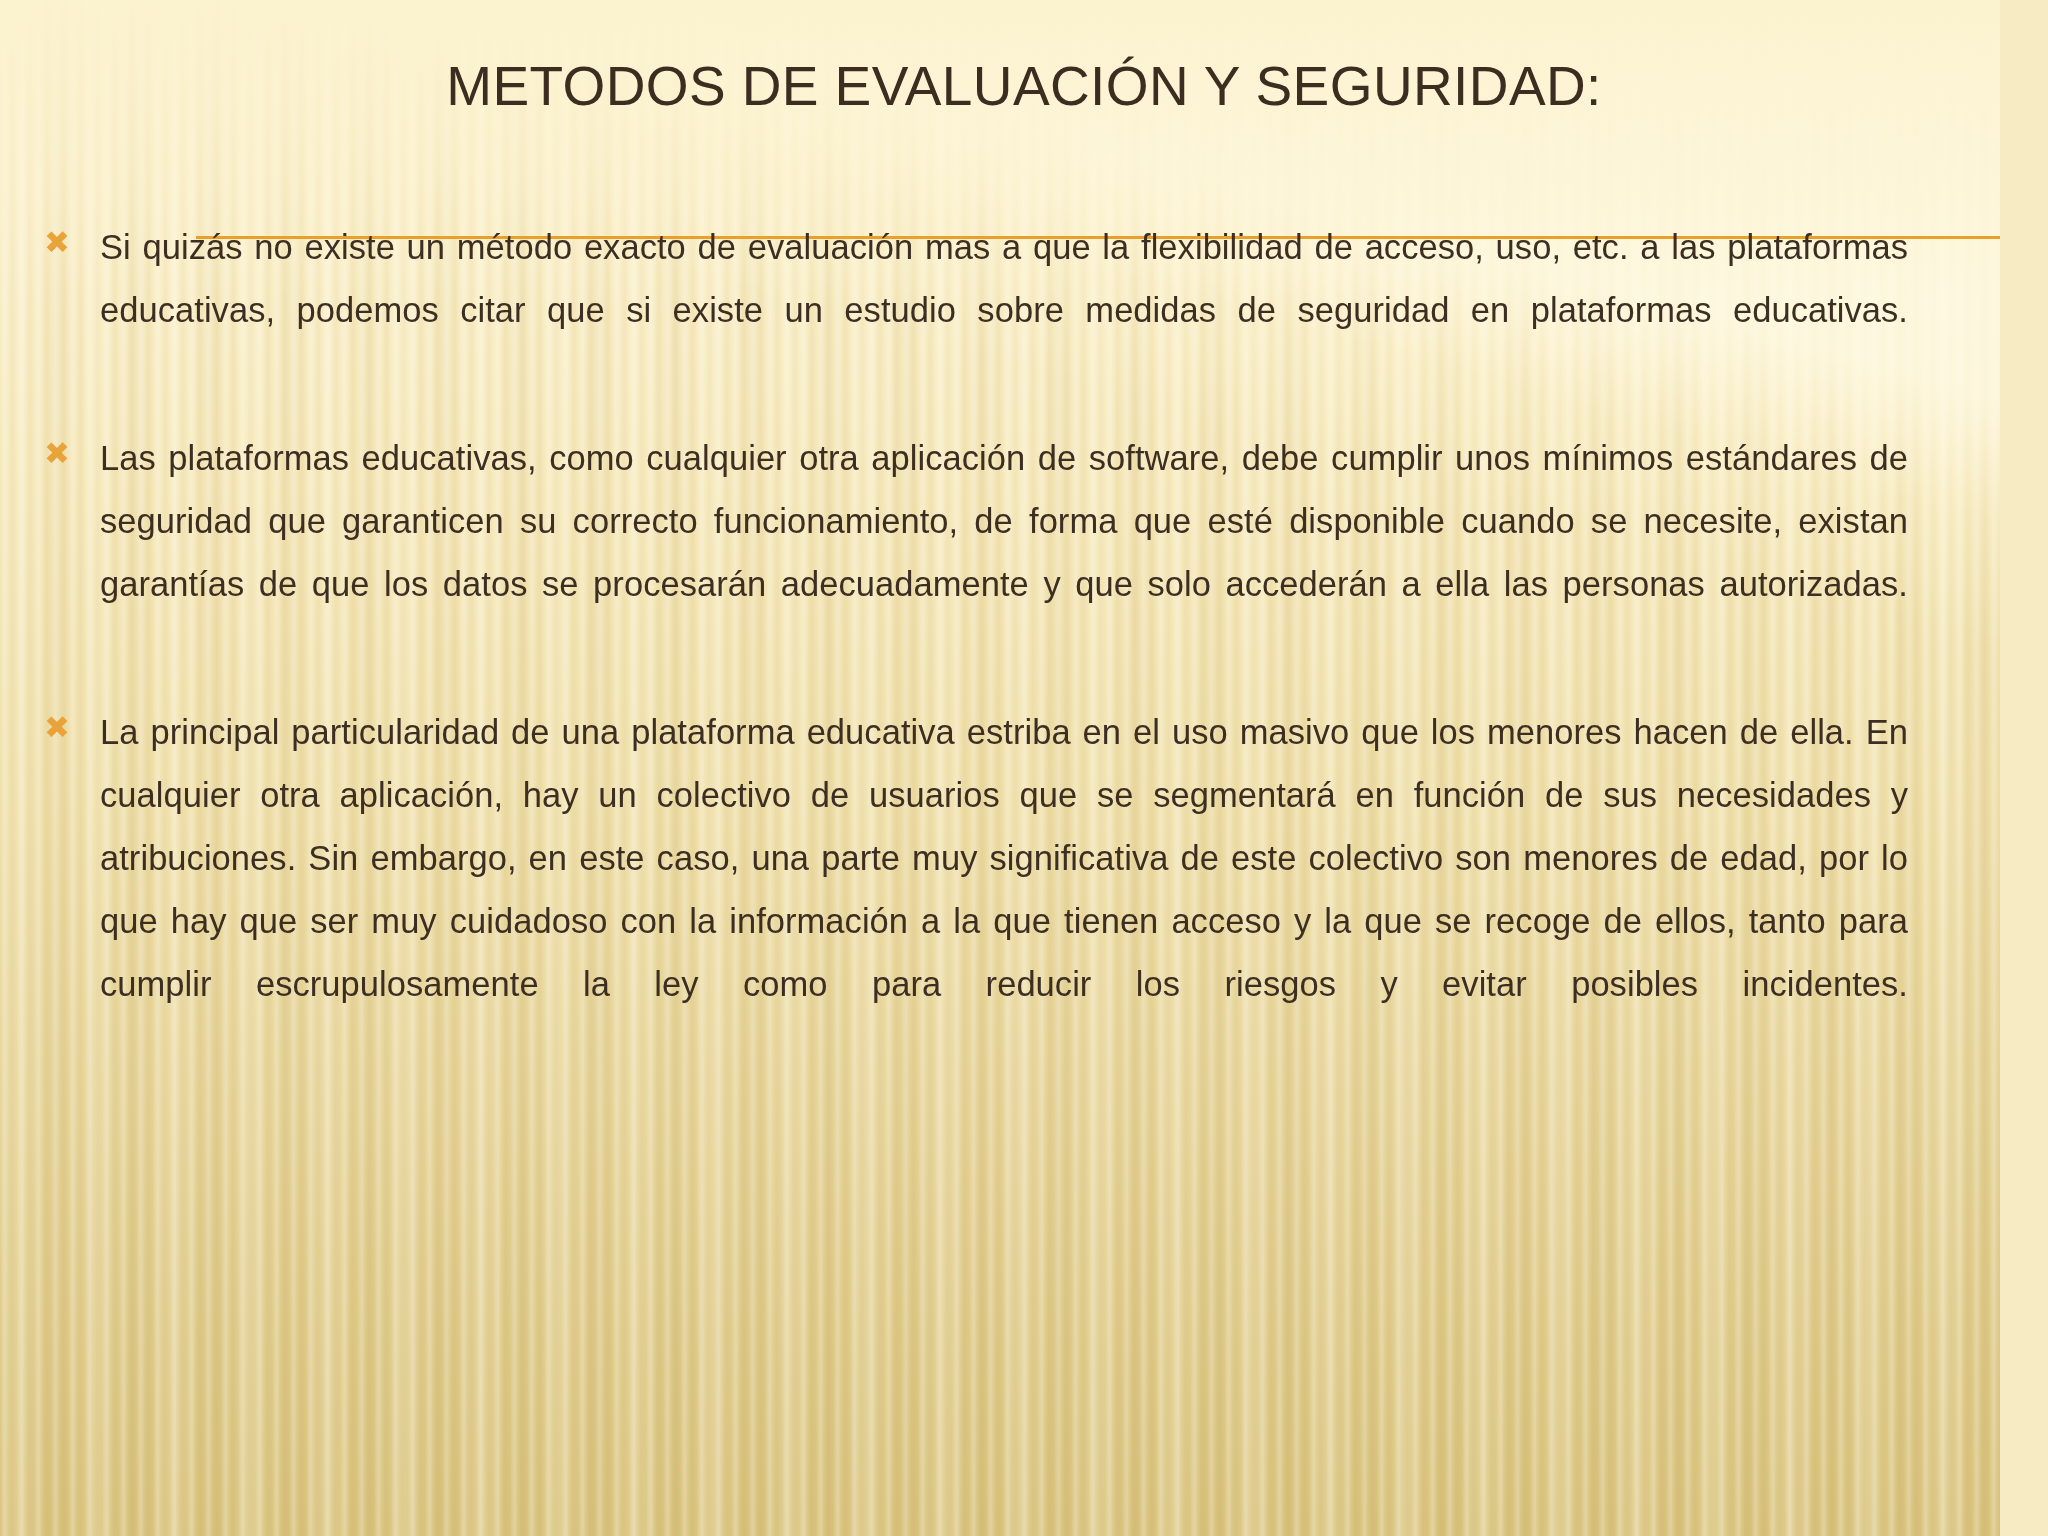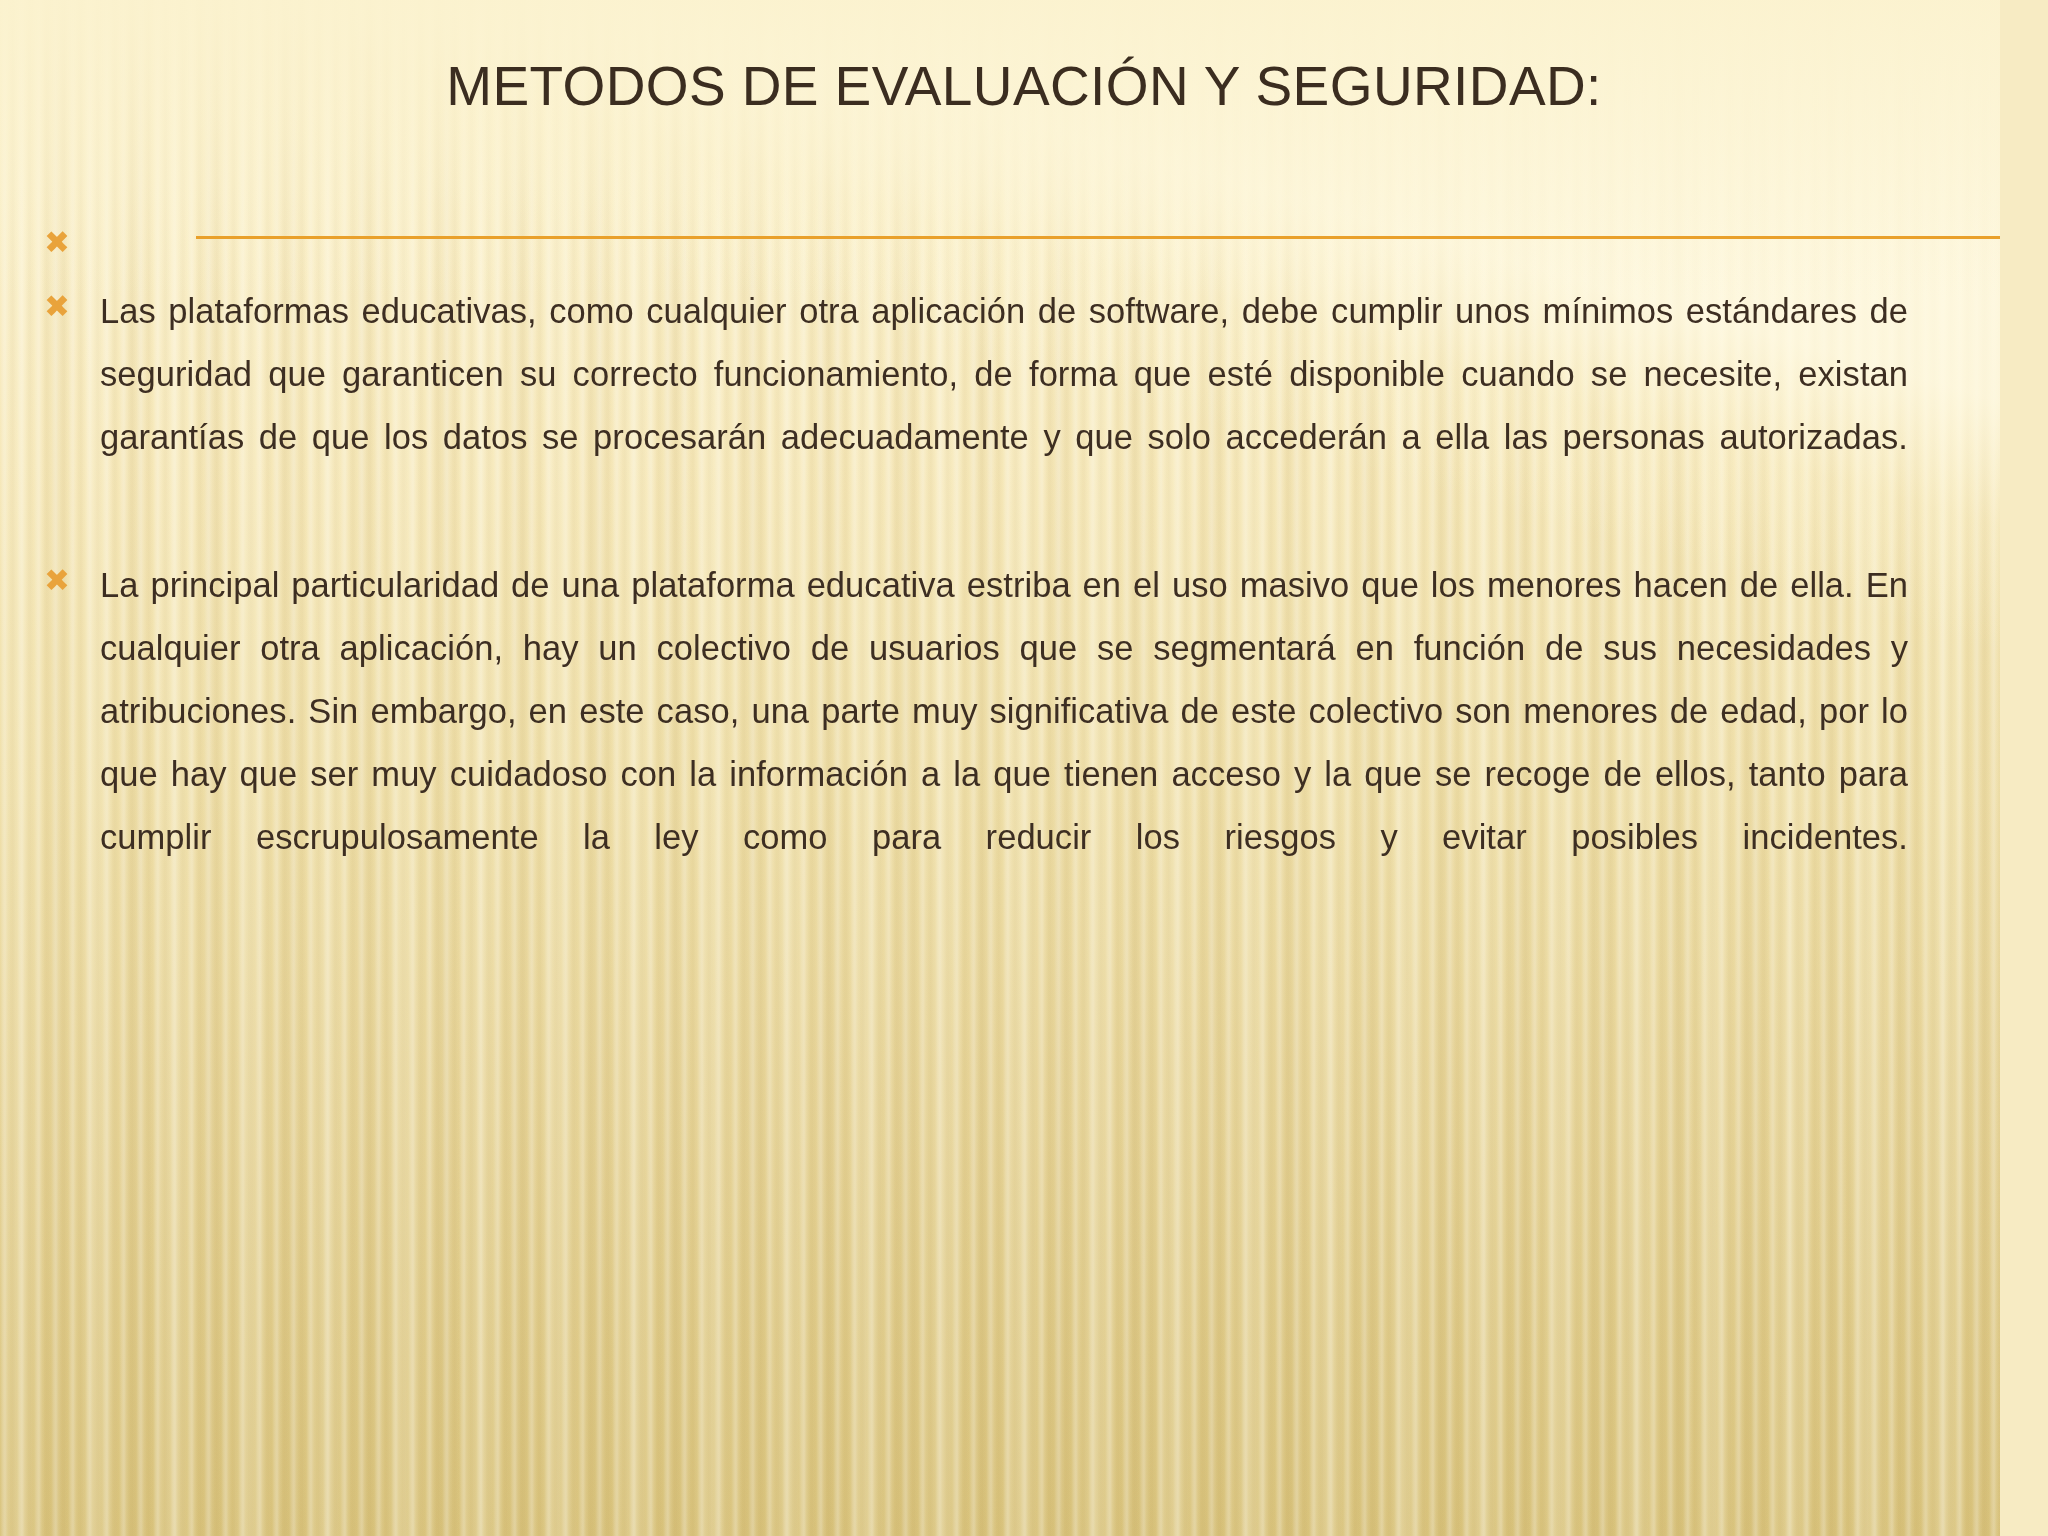--- a/index.html
+++ b/index.html
@@ -179,20 +179,21 @@
   <div class="title-area">
     <span class="slide-title">METODOS DE EVALUACIÓN Y SEGURIDAD:</span>
   </div>
 
   <div class="accent-rule"></div>
 
   <div class="body-area">
 
     <div class="bullet-row">
       <span class="bullet-marker">✖</span>
+      <span class="bullet-text">Si quizás no existe un método exacto de evaluación mas a que la flexibilidad de acceso, uso, etc. a las plataformas educativas, podemos citar que si existe un estudio sobre medidas de seguridad en plataformas educativas.</span>
     </div>
 
     <div class="bullet-row">
       <span class="bullet-marker">✖</span>
       <span class="bullet-text">Las plataformas educativas, como cualquier otra aplicación de software, debe cumplir unos mínimos estándares de seguridad que garanticen su correcto funcionamiento, de forma que esté disponible cuando se necesite, existan garantías de que los datos se procesarán adecuadamente y que solo accederán a ella las personas autorizadas.</span>
     </div>
 
     <div class="bullet-row">
       <span class="bullet-marker">✖</span>
       <span class="bullet-text">La principal particularidad de una plataforma educativa estriba en el uso masivo que los menores hacen de ella. En cualquier otra aplicación, hay un colectivo de usuarios que se segmentará en función de sus necesidades y atribuciones. Sin embargo, en este caso, una parte muy significativa de este colectivo son menores de edad, por lo que hay que ser muy cuidadoso con la información a la que tienen acceso y la que se recoge de ellos, tanto para cumplir escrupulosamente la ley como para reducir los riesgos y evitar posibles incidentes.</span>

